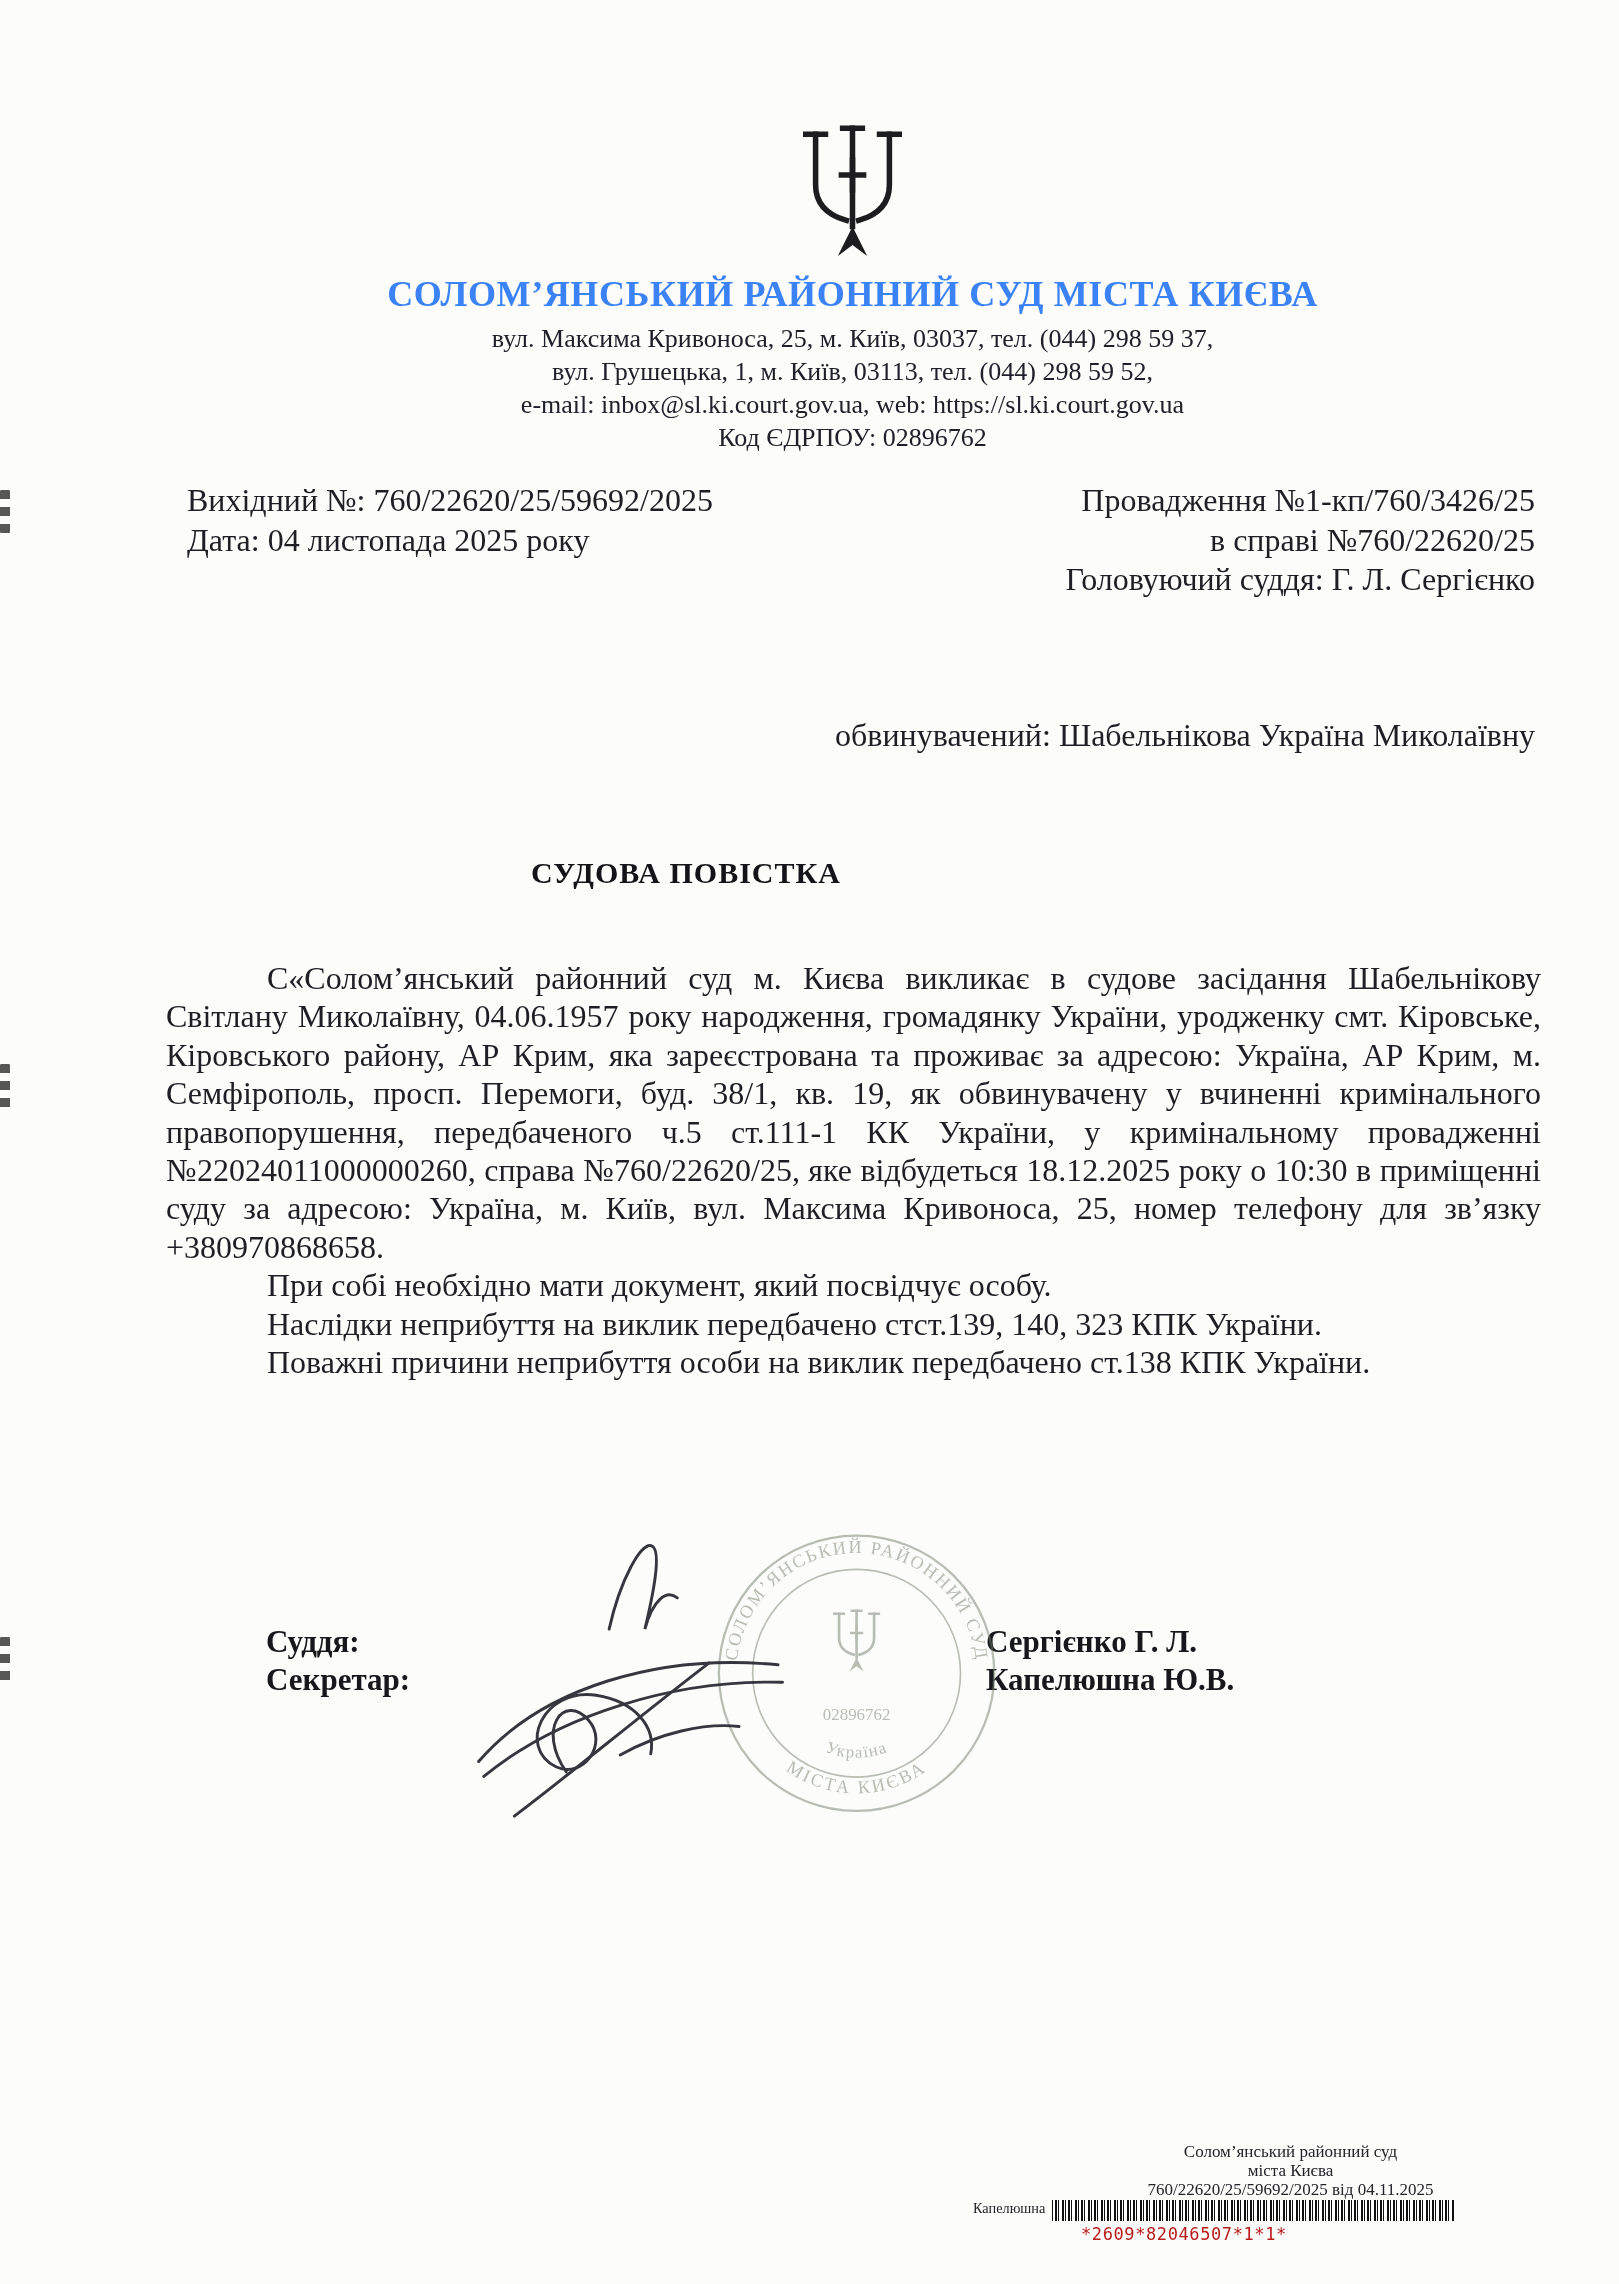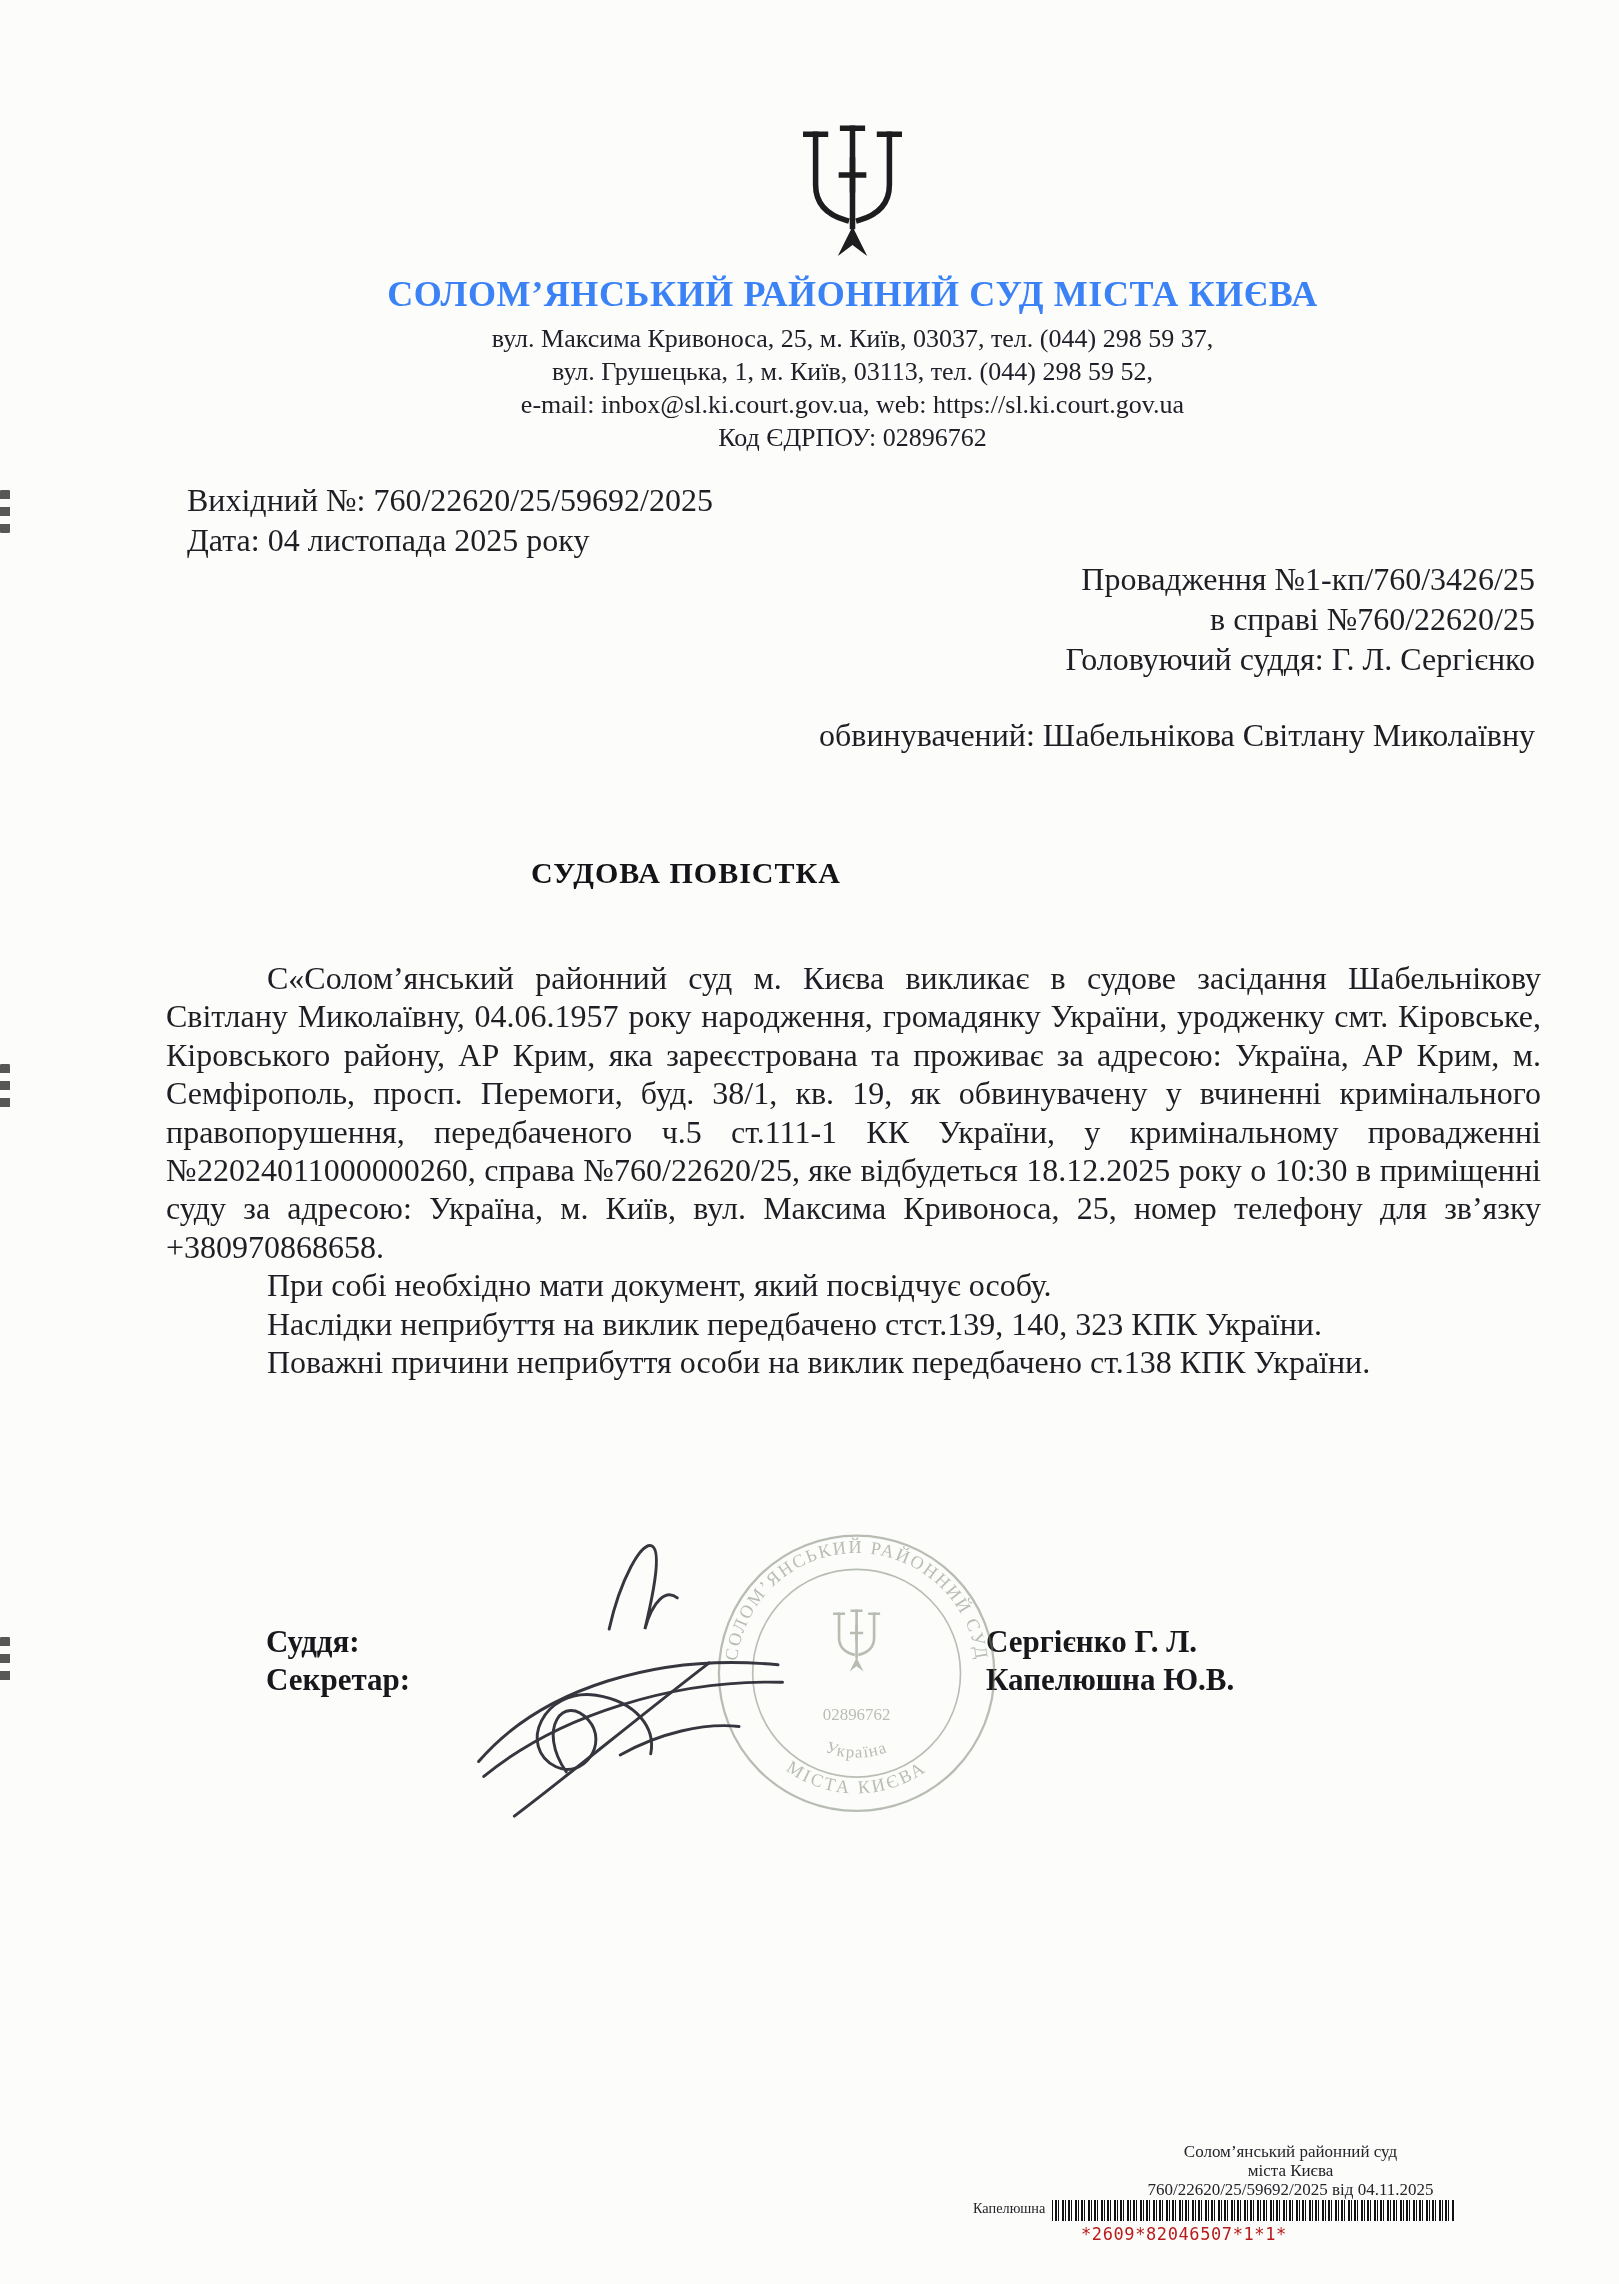--- a/index.html
+++ b/index.html
@@ -34,21 +34,21 @@
     font-size: 36px; font-weight: bold; letter-spacing: 0.6px;
     color: #3b82f6;
   }
   .addr { font-size: 26px; line-height: 1.28; color: #20202a; }
   .addr-block { margin-top: 6.5px; }
 
   
   .meta {
     position: absolute; top: 481px; left: 187px; right: 84px;
     display: flex; justify-content: space-between;
-    font-size: 32px; line-height: 1.24; flex-direction: column;
+    font-size: 32px; line-height: 1.24;
   }
   .meta-right { text-align: right; }
 
   .accused {
     position: absolute; top: 717px; right: 84px;
     font-size: 32px;
   }
 
   .title {
     position: absolute; top: 856px; left: 531px;
@@ -154,21 +154,21 @@
       <div>Вихідний №: 760/22620/25/59692/2025</div>
       <div>Дата: 04 листопада 2025 року</div>
     </div>
     <div class="meta-right">
       <div>Провадження №1-кп/760/3426/25</div>
       <div>в справі №760/22620/25</div>
       <div>Головуючий суддя: Г. Л. Сергієнко</div>
     </div>
   </section>
 
-  <div class="accused">обвинувачений: Шабельнікова Світлану Миколаївну</div>
+  <div class="accused">обвинувачений: Шабельнікова Україна Миколаївну</div>
 
   <h1 class="title">СУДОВА ПОВІСТКА</h1>
 
   <section class="body-text">
     <p>С«Солом’янський районний суд м. Києва викликає в судове засідання Шабельнікову Світлану Миколаївну, 04.06.1957 року народження, громадянку України, уродженку смт. Кіровське, Кіровського району, АР Крим, яка зареєстрована та проживає за адресою: Україна, АР Крим, м. Семфірополь, просп. Перемоги, буд. 38/1, кв. 19, як обвинувачену у вчиненні кримінального правопорушення, передбаченого ч.5 ст.111-1 КК України, у кримінальному провадженні №22024011000000260, справа №760/22620/25, яке відбудеться 18.12.2025 року о 10:30 в приміщенні суду за адресою: Україна, м. Київ, вул. Максима Кривоноса, 25, номер телефону для зв’язку +380970868658.</p>
     <p>При собі необхідно мати документ, який посвідчує особу.</p>
     <p>Наслідки неприбуття на виклик передбачено стст.139, 140, 323 КПК України.</p>
     <p>Поважні причини неприбуття особи на виклик передбачено ст.138 КПК України.</p>
   </section>
 

